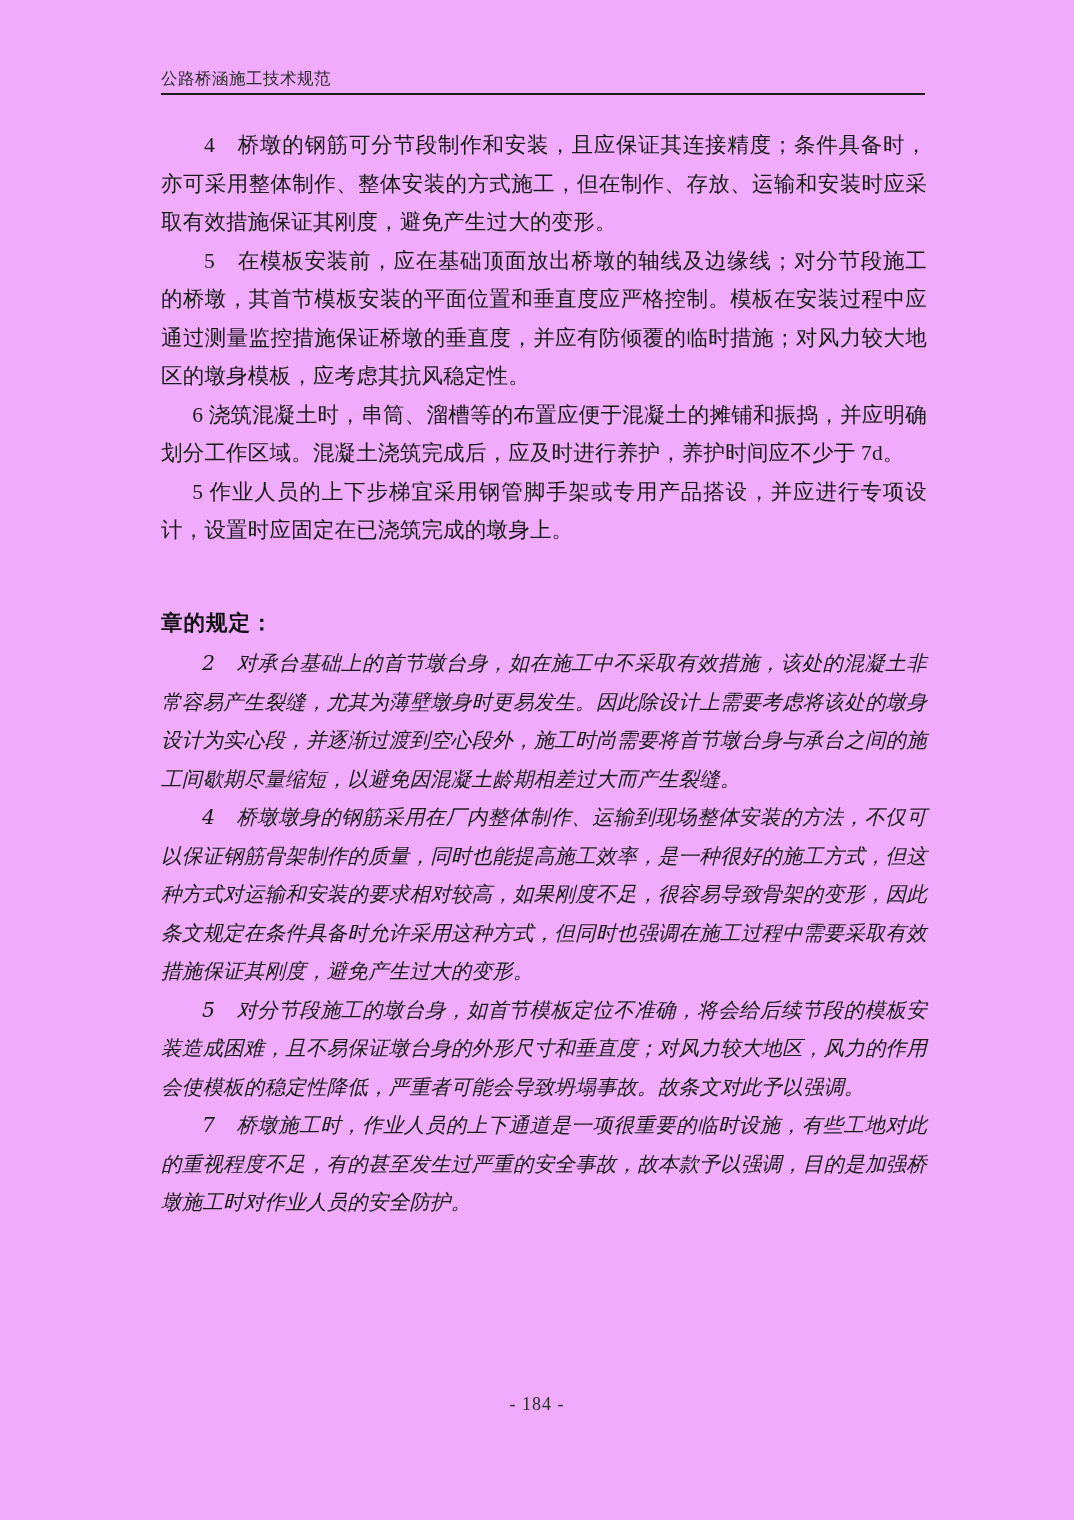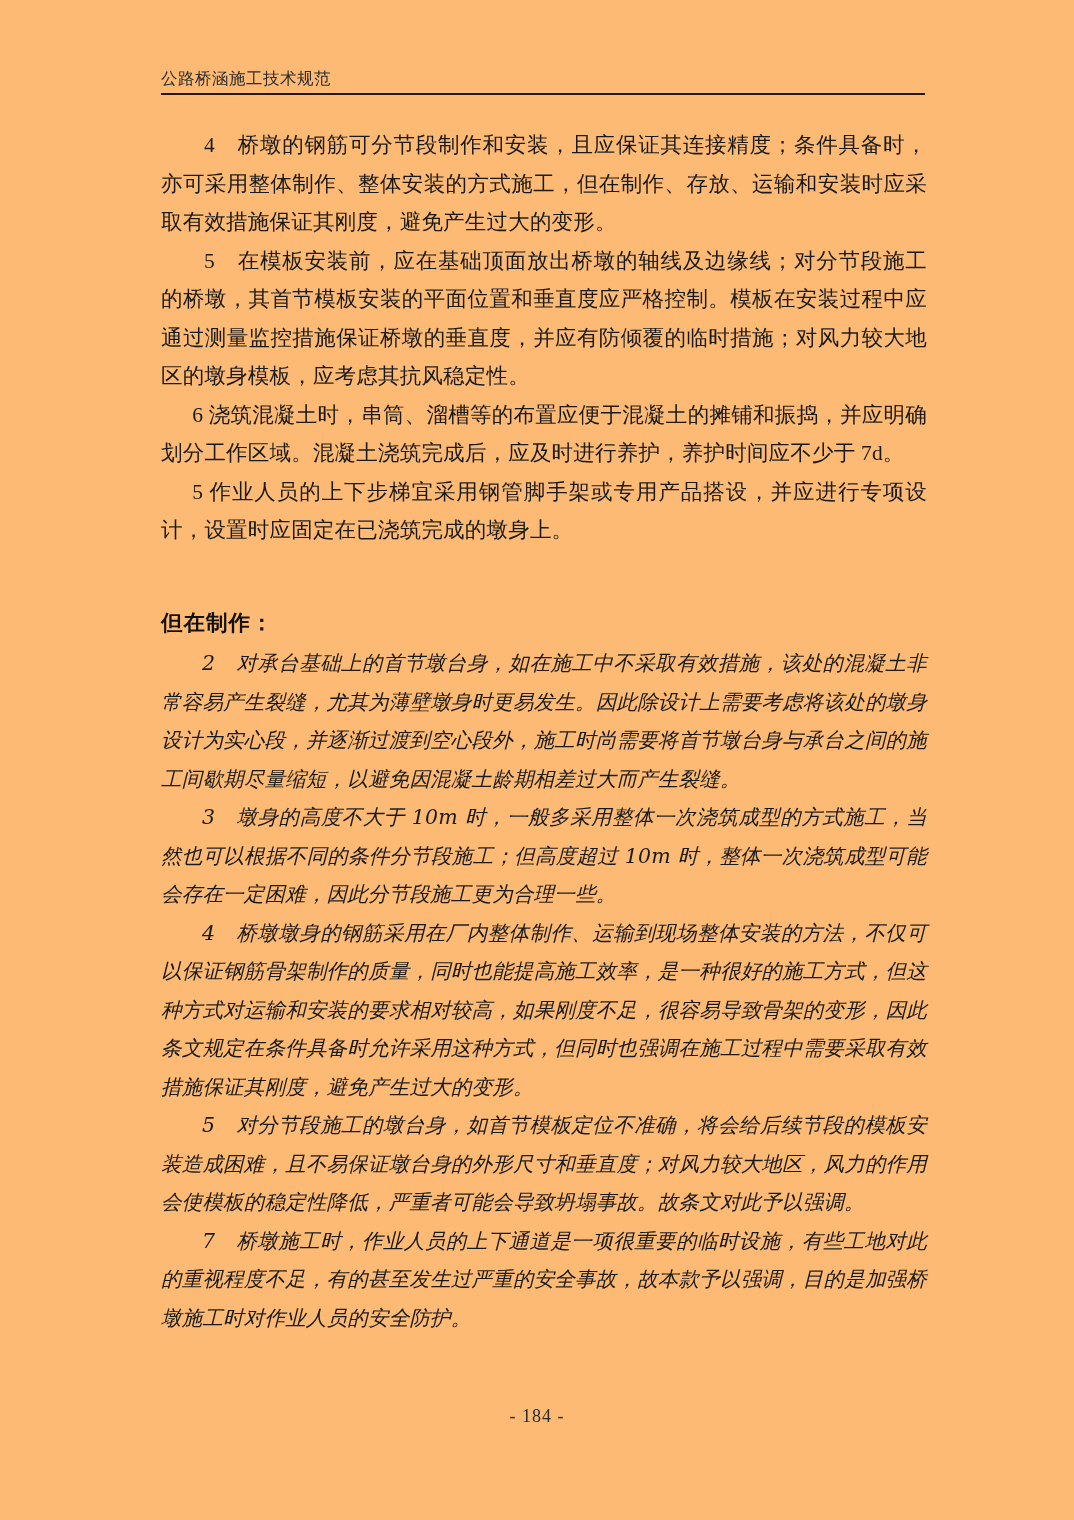--- a/index.html
+++ b/index.html
@@ -13,21 +13,21 @@
     height: 1520px;
     font-family: "Liberation Serif", "DejaVu Serif", serif;
     color: #1a1a1a;
     -webkit-font-smoothing: antialiased;
   }
   .page {
     position: relative;
     width: 1074px;
     height: 1520px;
     box-sizing: border-box;
-    background: #fdba74;
+    background: #f0abfc;
     overflow: hidden;
   }
 
   
   .page-header {
     position: absolute;
     left: 161px;
     top: 68px;
     width: 764px;
   }
@@ -99,21 +99,20 @@
     line-height: 38.5px;
   }
 
   
   .page-footer {
     position: absolute;
     left: 0;
     top: 1392px;
     width: 1074px;
     text-align: center;
-    margin-top: 12px;
   }
   .page-footer .folio {
     font-family: "Liberation Serif", "DejaVu Serif", serif;
     font-size: 18px;
     line-height: 24px;
     color: #2b2b2b;
     letter-spacing: 1px;
   }
 </style>
 </head>
@@ -129,23 +128,22 @@
   <div class="content">
 
     <section class="clauses">
       <p class="para">4　桥墩的钢筋可分节段制作和安装，且应保证其连接精度；条件具备时，亦可采用整体制作、整体安装的方式施工，但在制作、存放、运输和安装时应采取有效措施保证其刚度，避免产生过大的变形。</p>
       <p class="para">5　在模板安装前，应在基础顶面放出桥墩的轴线及边缘线；对分节段施工的桥墩，其首节模板安装的平面位置和垂直度应严格控制。模板在安装过程中应通过测量监控措施保证桥墩的垂直度，并应有防倾覆的临时措施；对风力较大地区的墩身模板，应考虑其抗风稳定性。</p>
       <p class="para tight">6 浇筑混凝土时，串筒、溜槽等的布置应便于混凝土的摊铺和振捣，并应明确划分工作区域。混凝土浇筑完成后，应及时进行养护，养护时间应不少于 7d。</p>
       <p class="para tight">5 作业人员的上下步梯宜采用钢管脚手架或专用产品搭设，并应进行专项设计，设置时应固定在已浇筑完成的墩身上。</p>
     </section>
 
     <section class="explain">
-      <p class="explain-title">但在制作：</p>
+      <p class="explain-title">章的规定：</p>
       <p class="para">2　对承台基础上的首节墩台身，如在施工中不采取有效措施，该处的混凝土非常容易产生裂缝，尤其为薄壁墩身时更易发生。因此除设计上需要考虑将该处的墩身设计为实心段，并逐渐过渡到空心段外，施工时尚需要将首节墩台身与承台之间的施工间歇期尽量缩短，以避免因混凝土龄期相差过大而产生裂缝。</p>
-      <p class="para">3　墩身的高度不大于 10m 时，一般多采用整体一次浇筑成型的方式施工，当然也可以根据不同的条件分节段施工；但高度超过 10m 时，整体一次浇筑成型可能会存在一定困难，因此分节段施工更为合理一些。</p>
       <p class="para">4　桥墩墩身的钢筋采用在厂内整体制作、运输到现场整体安装的方法，不仅可以保证钢筋骨架制作的质量，同时也能提高施工效率，是一种很好的施工方式，但这种方式对运输和安装的要求相对较高，如果刚度不足，很容易导致骨架的变形，因此条文规定在条件具备时允许采用这种方式，但同时也强调在施工过程中需要采取有效措施保证其刚度，避免产生过大的变形。</p>
       <p class="para">5　对分节段施工的墩台身，如首节模板定位不准确，将会给后续节段的模板安装造成困难，且不易保证墩台身的外形尺寸和垂直度；对风力较大地区，风力的作用会使模板的稳定性降低，严重者可能会导致坍塌事故。故条文对此予以强调。</p>
       <p class="para">7　桥墩施工时，作业人员的上下通道是一项很重要的临时设施，有些工地对此的重视程度不足，有的甚至发生过严重的安全事故，故本款予以强调，目的是加强桥墩施工时对作业人员的安全防护。</p>
     </section>
 
   </div>
 
   <div class="page-footer">
     <span class="folio">- 184 -</span>
   </div>

